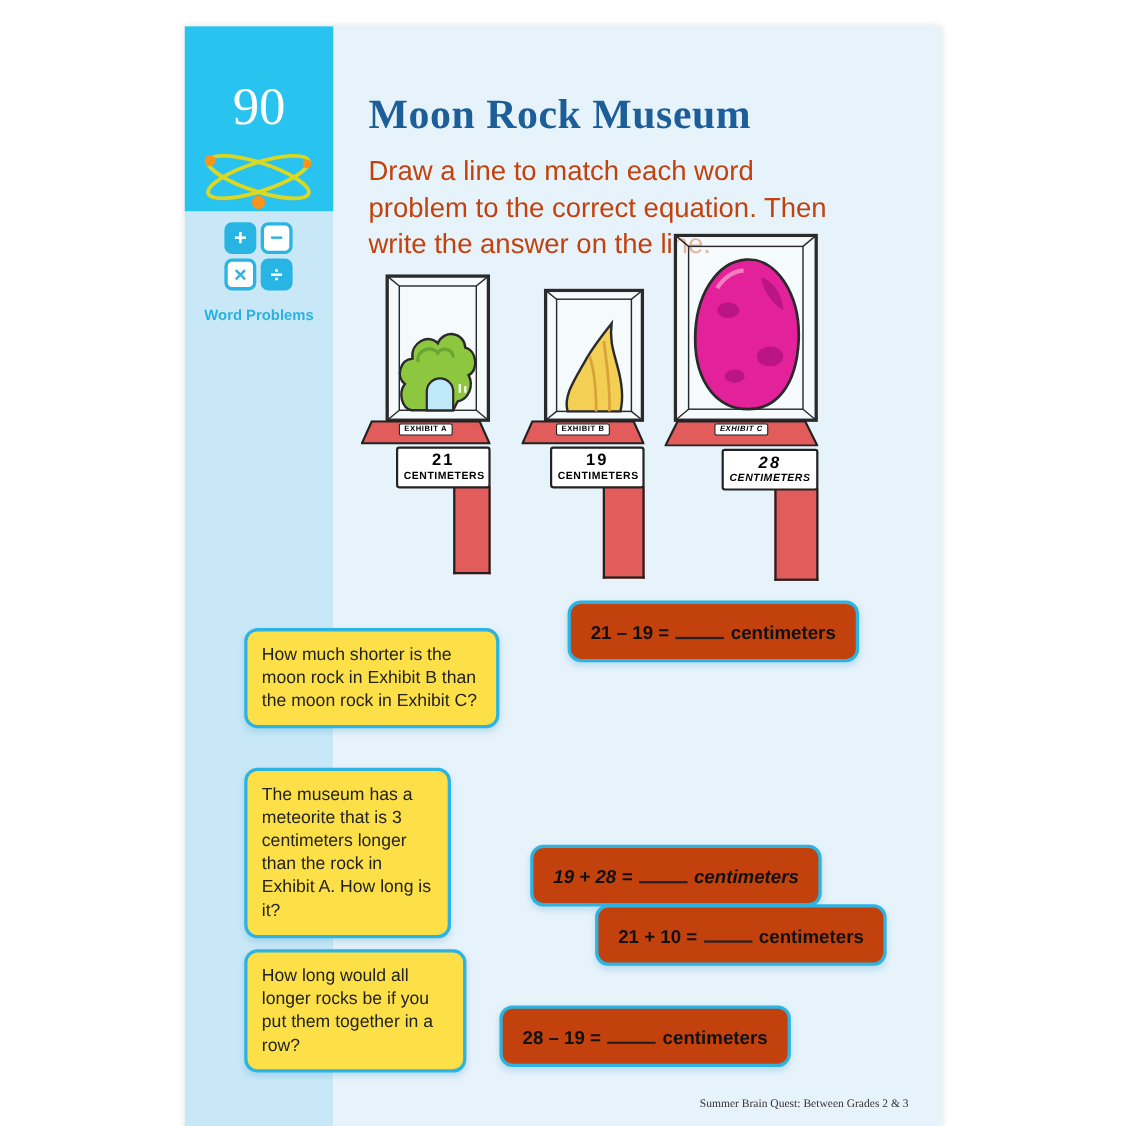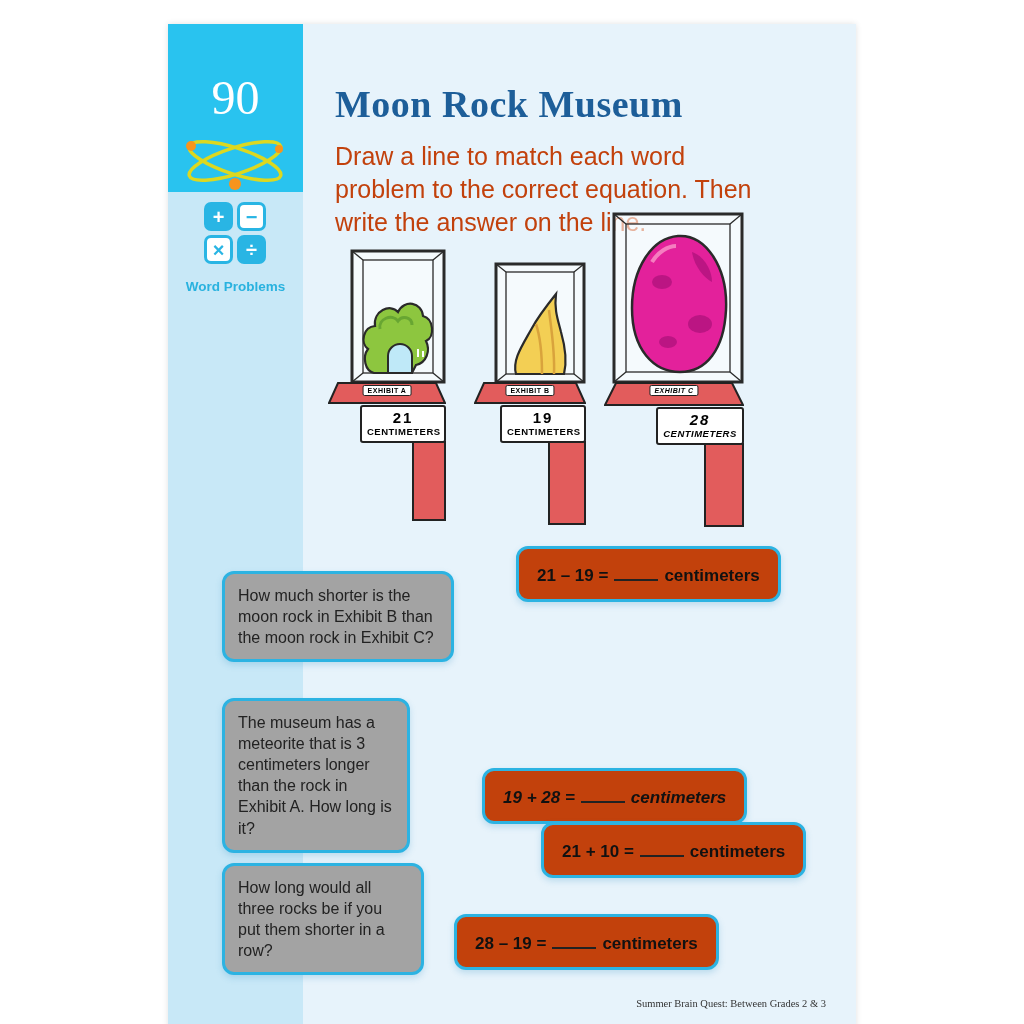--- a/index.html
+++ b/index.html
@@ -56,21 +56,21 @@
     margin-top:-3px;z-index:2;background:#ffffff;border:2.5px solid #222;border-radius:3px;
     text-align:center;padding:3px 5px 4px;position:relative;
   }
   .sign .num{font-size:15px;font-weight:bold;letter-spacing:2px;line-height:1.1;}
   .sign .unit{font-size:9.5px;font-weight:bold;letter-spacing:0.5px;line-height:1.1;}
   .pedestal{
     margin-top:-2px;z-index:1;background:#e25c5c;border:2.5px solid #222;border-top:none;
   }
   
   .problem-card{
-    position:absolute;background:#a3a3a3;border:3px solid #2cb3e2;border-radius:12px;
+    position:absolute;background:#fde047;border:3px solid #2cb3e2;border-radius:12px;
     padding:11px 13px;font-size:16px;line-height:1.32;color:#222;
     box-shadow:0 3px 6px rgba(60,150,200,0.25);
   }
   .equation-card{
     position:absolute;background:#c2410c;border:3px solid #2cb3e2;border-radius:12px;
     padding:13px 18px;font-size:17px;font-weight:bold;color:#111;white-space:nowrap;
     box-shadow:0 3px 6px rgba(60,150,200,0.25);
   }
   .blank{
     display:inline-block;width:44px;border-bottom:2px solid #222;margin:0 6px;height:1em;
@@ -196,21 +196,21 @@
     <div class="pedestal" style="width:36px;height:82px;"></div>
   </div>
 
   <div class="problem-card" style="left:54px;top:547px;width:200px;">
     <span>How much shorter is the moon rock in Exhibit B than the moon rock in Exhibit C?</span>
   </div>
   <div class="problem-card" style="left:54px;top:674px;width:156px;">
     <span>The museum has a meteorite that is 3 centimeters longer than the rock in Exhibit A. How long is it?</span>
   </div>
   <div class="problem-card" style="left:54px;top:839px;width:170px;">
-    <span>How long would all three rocks be if you put them shorter in a row?</span>
+    <span>How long would all longer rocks be if you put them together in a row?</span>
   </div>
 
   <div class="equation-card" style="left:348px;top:522px;">
     <span>21 – 19 =</span><span class="blank"></span><span>centimeters</span>
   </div>
   <div class="equation-card" style="left:314px;top:744px;font-style:italic;">
     <span>19 + 28 =</span><span class="blank"></span><span>centimeters</span>
   </div>
   <div class="equation-card" style="left:373px;top:798px;">
     <span>21 + 10 =</span><span class="blank"></span><span>centimeters</span>

